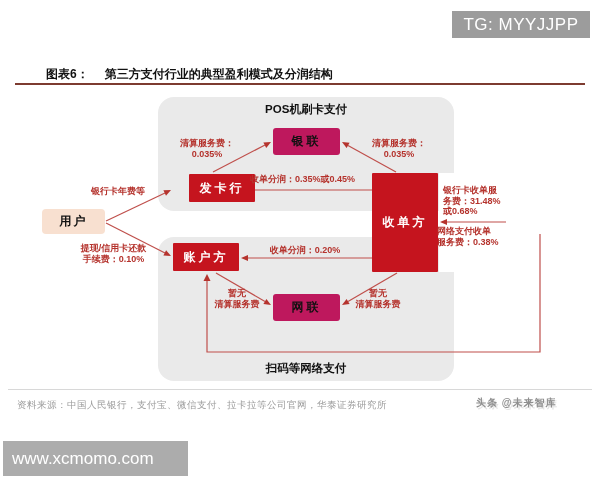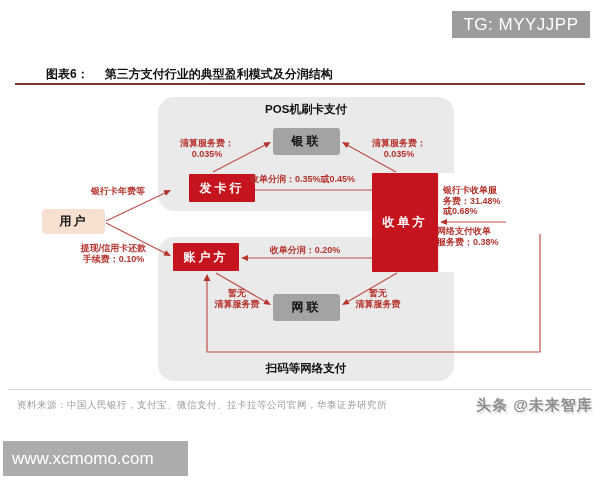--- a/index.html
+++ b/index.html
@@ -27,21 +27,21 @@
   .sl-pos  { top:102px; }
   .sl-scan { top:361px; }
 
   svg.arrows { position:absolute; left:0; top:0; }
   svg.arrows line, svg.arrows polyline { stroke:#bf4f4b; stroke-width:1.2; fill:none; }
   svg.arrows polygon { fill:#b5332d; }
 
   .node { position:absolute; display:flex; align-items:center; justify-content:center;
     font-weight:bold; font-size:12px; }
   .node-pink  { background:#f8e0d0; color:#111111; border-radius:4px; letter-spacing:2px; }
-  .node-cream { background:#a3a3a3; color:#111111; border-radius:3px; letter-spacing:3px; }
+  .node-cream { background:#be185d; color:#111111; border-radius:3px; letter-spacing:3px; }
   .node-red   { background:#c5141e; color:#ffffff; border-radius:1px; letter-spacing:3px; }
 
   .n-user      { left:42px;  top:209px; width:63px; height:25px; }
   .n-merchant  { left:506px; top:209px; width:62px; height:25px; }
   .n-unionpay  { left:273px; top:128px; width:67px; height:27px; }
   .n-netsunion { left:273px; top:294px; width:67px; height:27px; }
   .n-issuer    { left:173px; top:174px; width:66px; height:28px;margin-left:16px; }
   .n-account   { left:173px; top:243px; width:66px; height:28px; }
   .n-acquirer  { left:372px; top:173px; width:66px; height:99px; }
 
@@ -55,21 +55,21 @@
   .el-share-scan  { left:245px; top:245px; width:120px; }
   .el-nonet-left  { left:192px; top:288px; width:90px; }
   .el-nonet-right { left:333px; top:288px; width:90px; }
   .el-txn-fee     { left:212px; top:336px; width:332px; }
   .el-merch-card  { left:443px; top:185px; width:72px; text-align:left; line-height:10.5px; }
   .el-merch-net   { left:437px; top:226px; width:80px; text-align:left; line-height:10.5px; }
 
   
   .footer-rule { position:absolute; left:8px; top:389px; width:584px; height:1px; background:#d8d8d8; }
   .source-line { position:absolute; left:17px; top:399px; font-size:9.5px; color:#9b9b9b; letter-spacing:0.5px; }
-  .brand-mark { position:absolute; left:476px; top:396px; font-size:15px; font-weight:bold;
+  .brand-mark { position:absolute; left:476px; top:396px; font-size:10px; font-weight:bold;
     color:#8e8e8e; letter-spacing:1px; text-shadow:1.5px 1.5px 0 #e3e3e3; }
 
   .bottom-bar { position:absolute; left:3px; top:441px; width:185px; height:35px;
     background:#acacac; color:#ffffff; font-size:17px; display:flex; align-items:center;
     padding-left:9px; }
 </style>
 </head>
 <body>
 
 <div id="stage">

